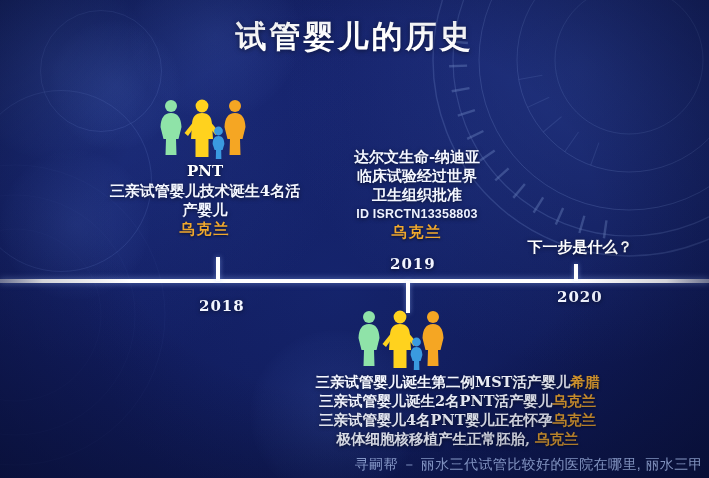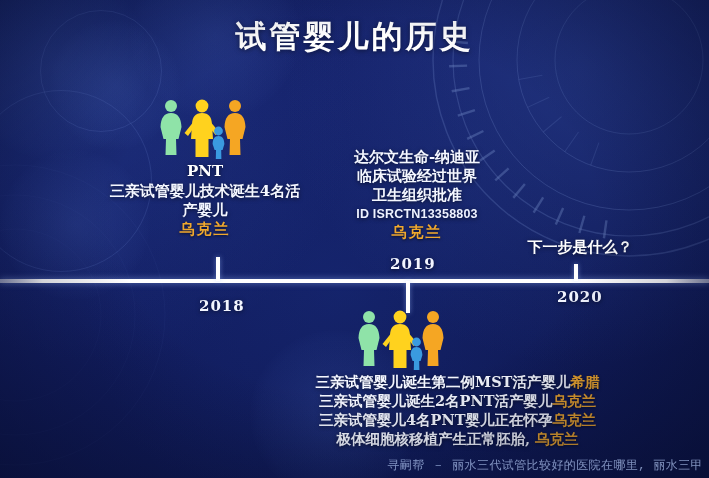--- a/index.html
+++ b/index.html
@@ -179,22 +179,22 @@
     color: #f4f7ff;
     line-height: 1.32;
     white-space: nowrap;
   }
 
   
   .watermark {
     position: absolute;
     right: 6px;
     bottom: 4px;
-    font-family: Liberation Mono, monospace;
-    font-size: 12px;
+    font-family: Liberation Sans, sans-serif;
+    font-size: 14px;
     color: rgba(175,195,240,0.72);
     letter-spacing: 0.4px;
     white-space: nowrap;
   }
 </style>
 </head>
 <body>
 
 <div id="slide">
 

